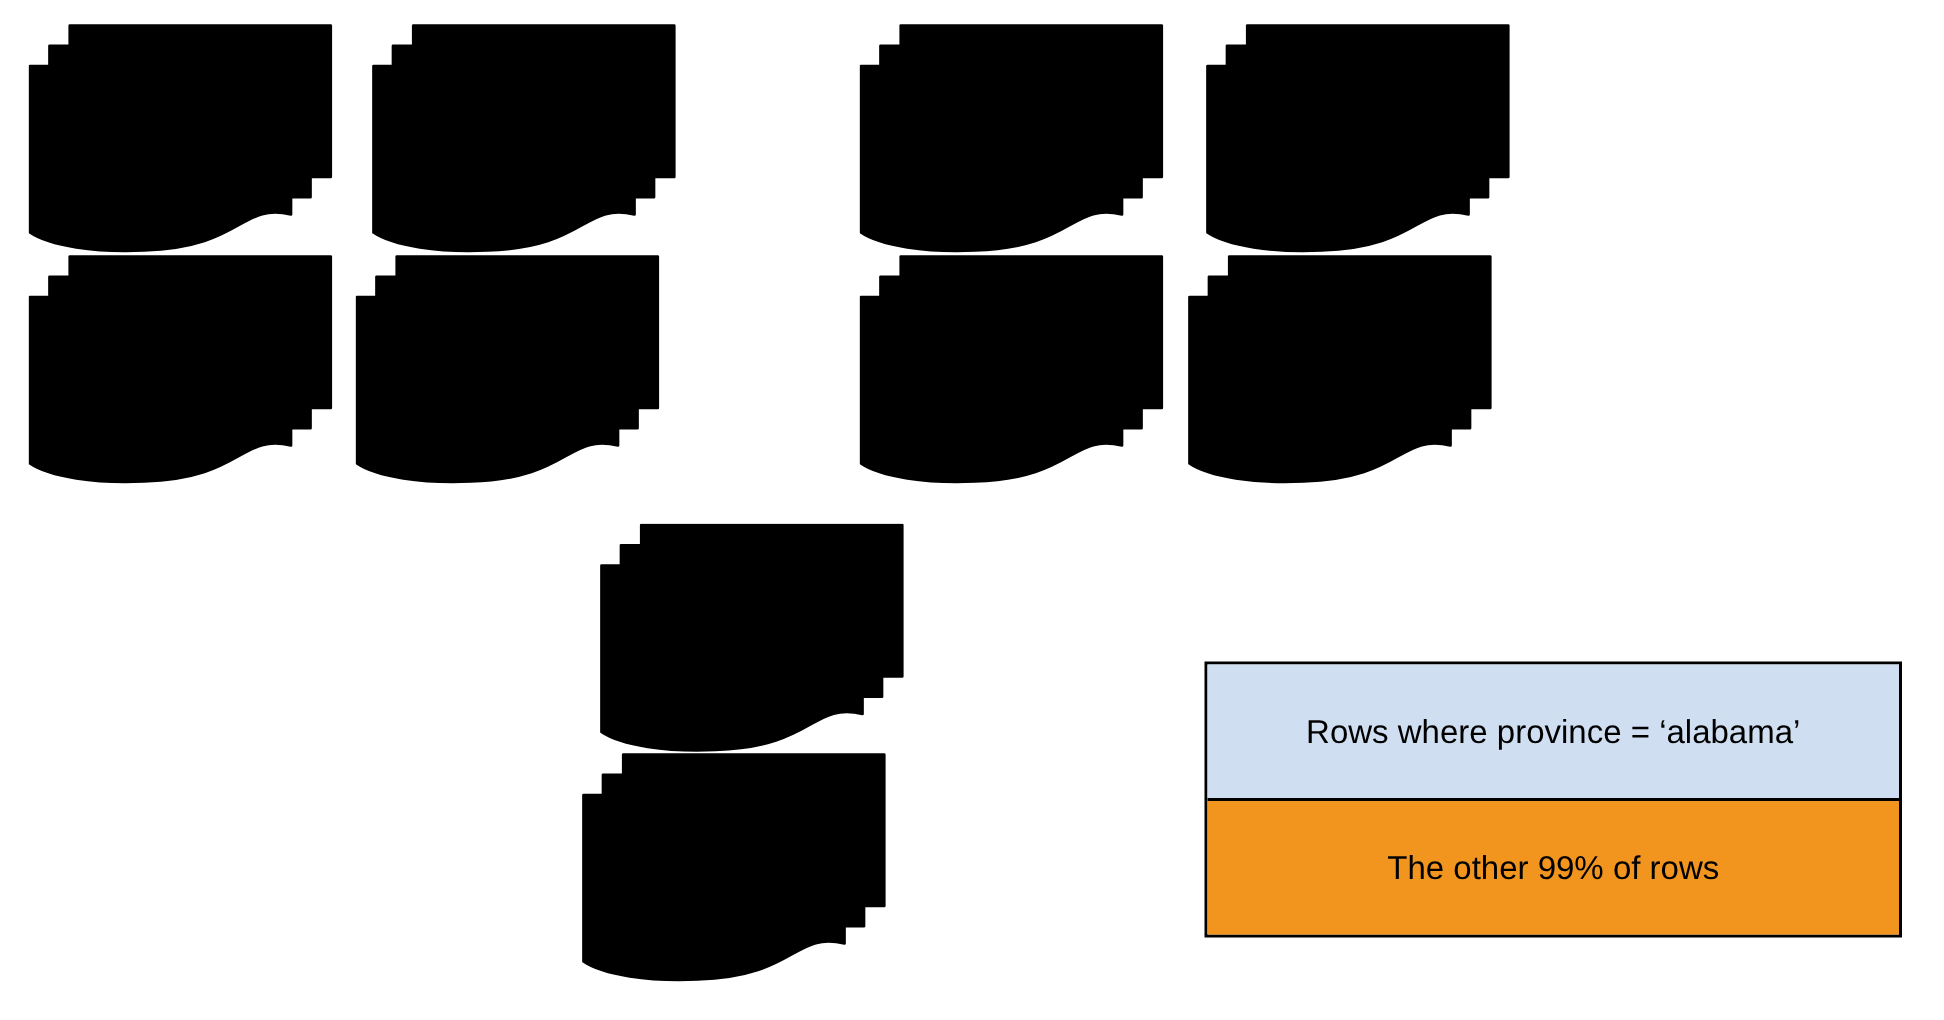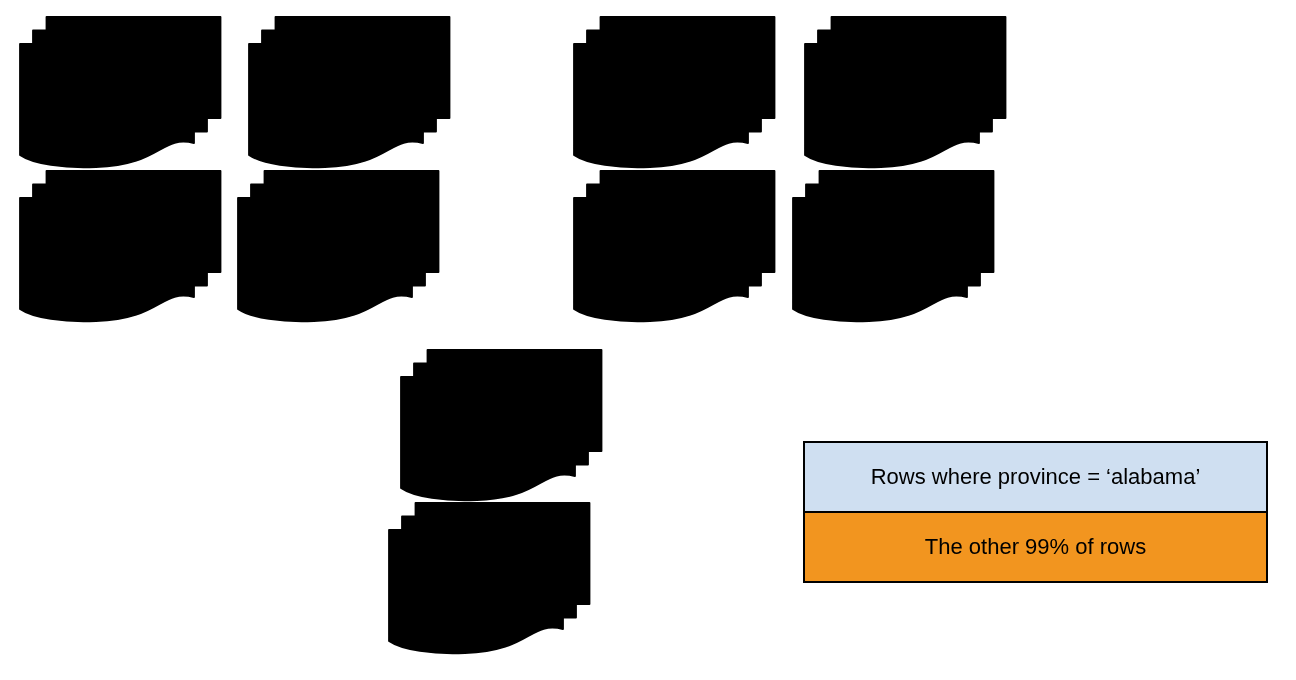--- a/index.html
+++ b/index.html
@@ -31,21 +31,21 @@
     left: 1px; top: 28px;
     width: 174px; height: 124px;
     display: flex; align-items: center; justify-content: center;
     font-size: 22px; color: var(--c-text);
     pointer-events: none;
     letter-spacing: 0.2px;
   }
   .legend {
     position: absolute;
     left: 803px; top: 441px;
-    width: 465px; height: 142px;
+    width: 465px; height: 184px;
     border: 2px solid var(--c-stroke);
     display: flex; flex-direction: column;
   }
   .legend-row {
     flex: 1 1 0;
     display: flex; align-items: center; justify-content: center;
     font-size: 22px; color: var(--c-text);
   }
   .legend-row.c-blue   { background: var(--c-blue); border-bottom: 2px solid var(--c-stroke); }
   .legend-row.c-orange { background: var(--c-orange); text-align: right; }

